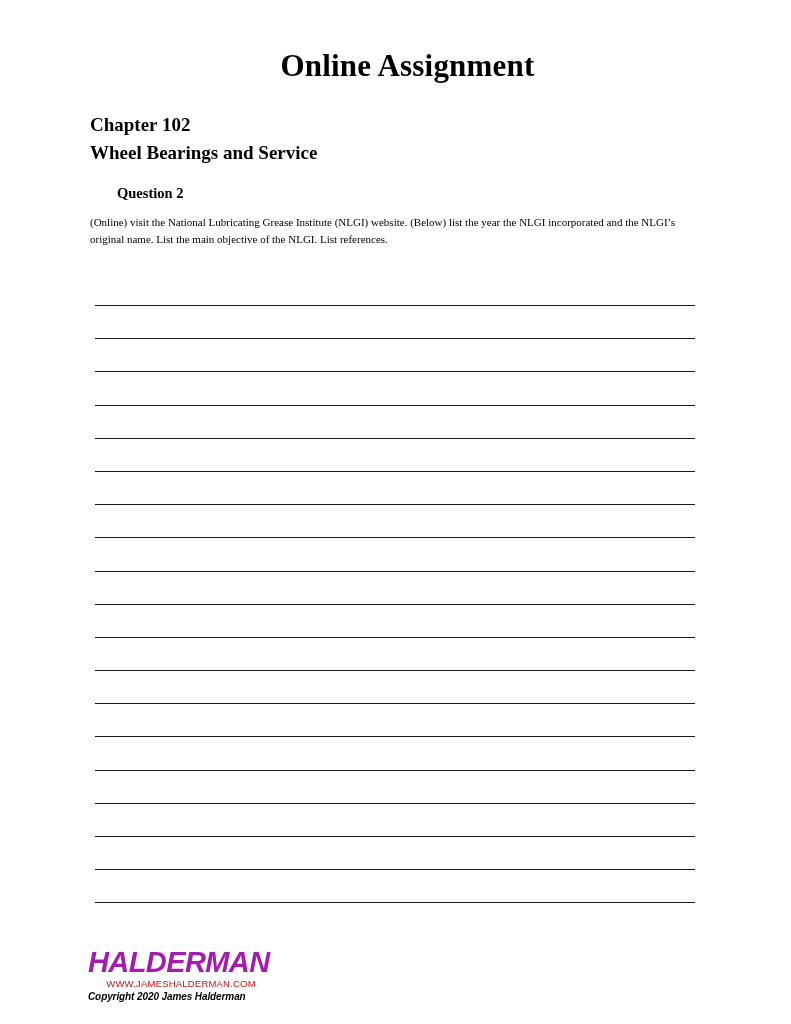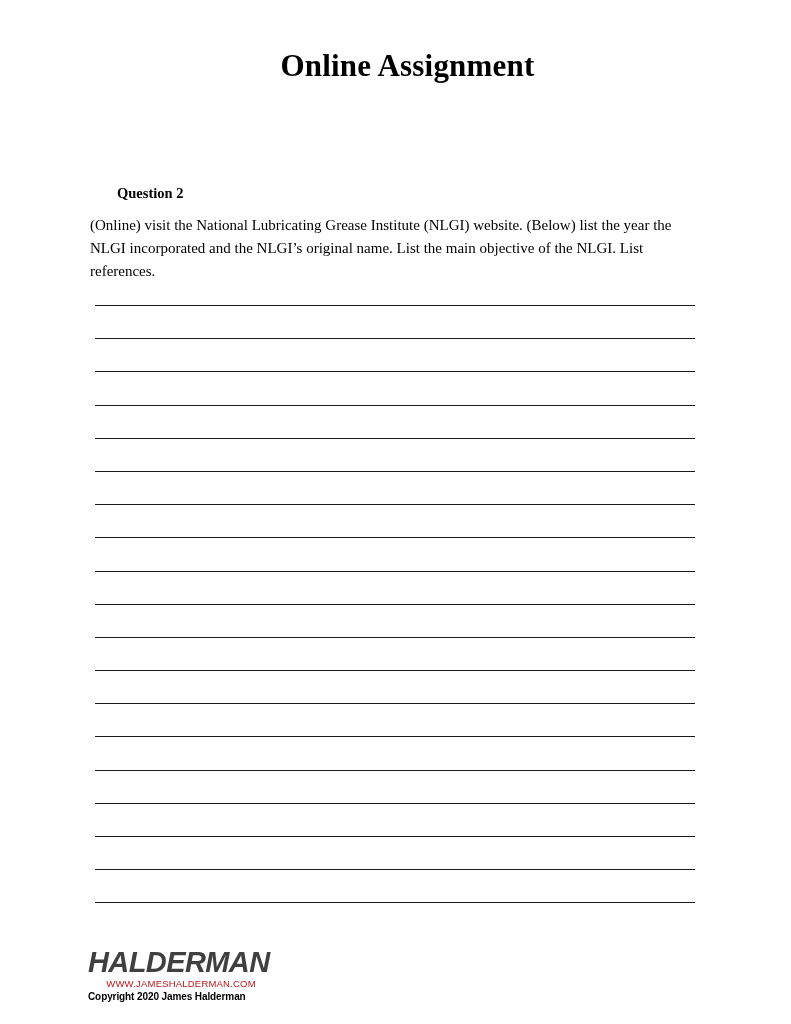--- a/index.html
+++ b/index.html
@@ -52,21 +52,21 @@
     top: 185px;
     font-size: 14.5px;
     font-weight: bold;
     margin-left: 27px;
   }
   .prompt {
     position: absolute;
     left: 90px;
     top: 214px;
     width: 600px;
-    font-size: 15px;
+    font-size: 11px;
     line-height: 1.52;
     text-align: left;
   }
   .lines-area {
     position: absolute;
     left: 95px;
     top: 305px;
     width: 600px;
   }
   .rule {
@@ -78,50 +78,55 @@
     position: absolute;
     left: 88px;
     top: 948px;
     width: 260px;
   }
   .brand {
     font-family: "Liberation Sans", sans-serif;
     font-size: 29px;
     font-weight: bold;
     font-style: italic;
-    color: #404040;
+    color: #a21caf;
     letter-spacing: -0.6px;
     line-height: 1;
   }
   .brand-url {
     font-family: "Liberation Sans", sans-serif;
     font-size: 9.5px;
     font-weight: normal;
     color: #c3161c;
     letter-spacing: 0.2px;
     text-align: center;
     width: 186px;
     margin-top: 1px;
   }
   .copyright {
     font-family: "Liberation Sans", sans-serif;
     font-size: 10px;
     font-weight: bold;
     color: #000000;
     margin-top: 2px;
     letter-spacing: -0.1px;
+    font-style: italic;
   }
 </style>
 </head>
 <body>
 
 <div class="page">
 
   <div class="doc-title">Online Assignment</div>
 
+  <div class="chapter-block">
+    <span class="chapter-line">Chapter 102</span>
+    <span class="chapter-line">Wheel Bearings and Service</span>
+  </div>
 
   <div class="question-label">Question 2</div>
 
   <div class="prompt">(Online) visit the National Lubricating Grease Institute (NLGI) website. (Below) list the year the NLGI incorporated and the NLGI’s original name.  List the main objective of the NLGI. List references.</div>
 
   <div class="lines-area">
       <div class="rule"></div>
       <div class="rule"></div>
       <div class="rule"></div>
       <div class="rule"></div>

